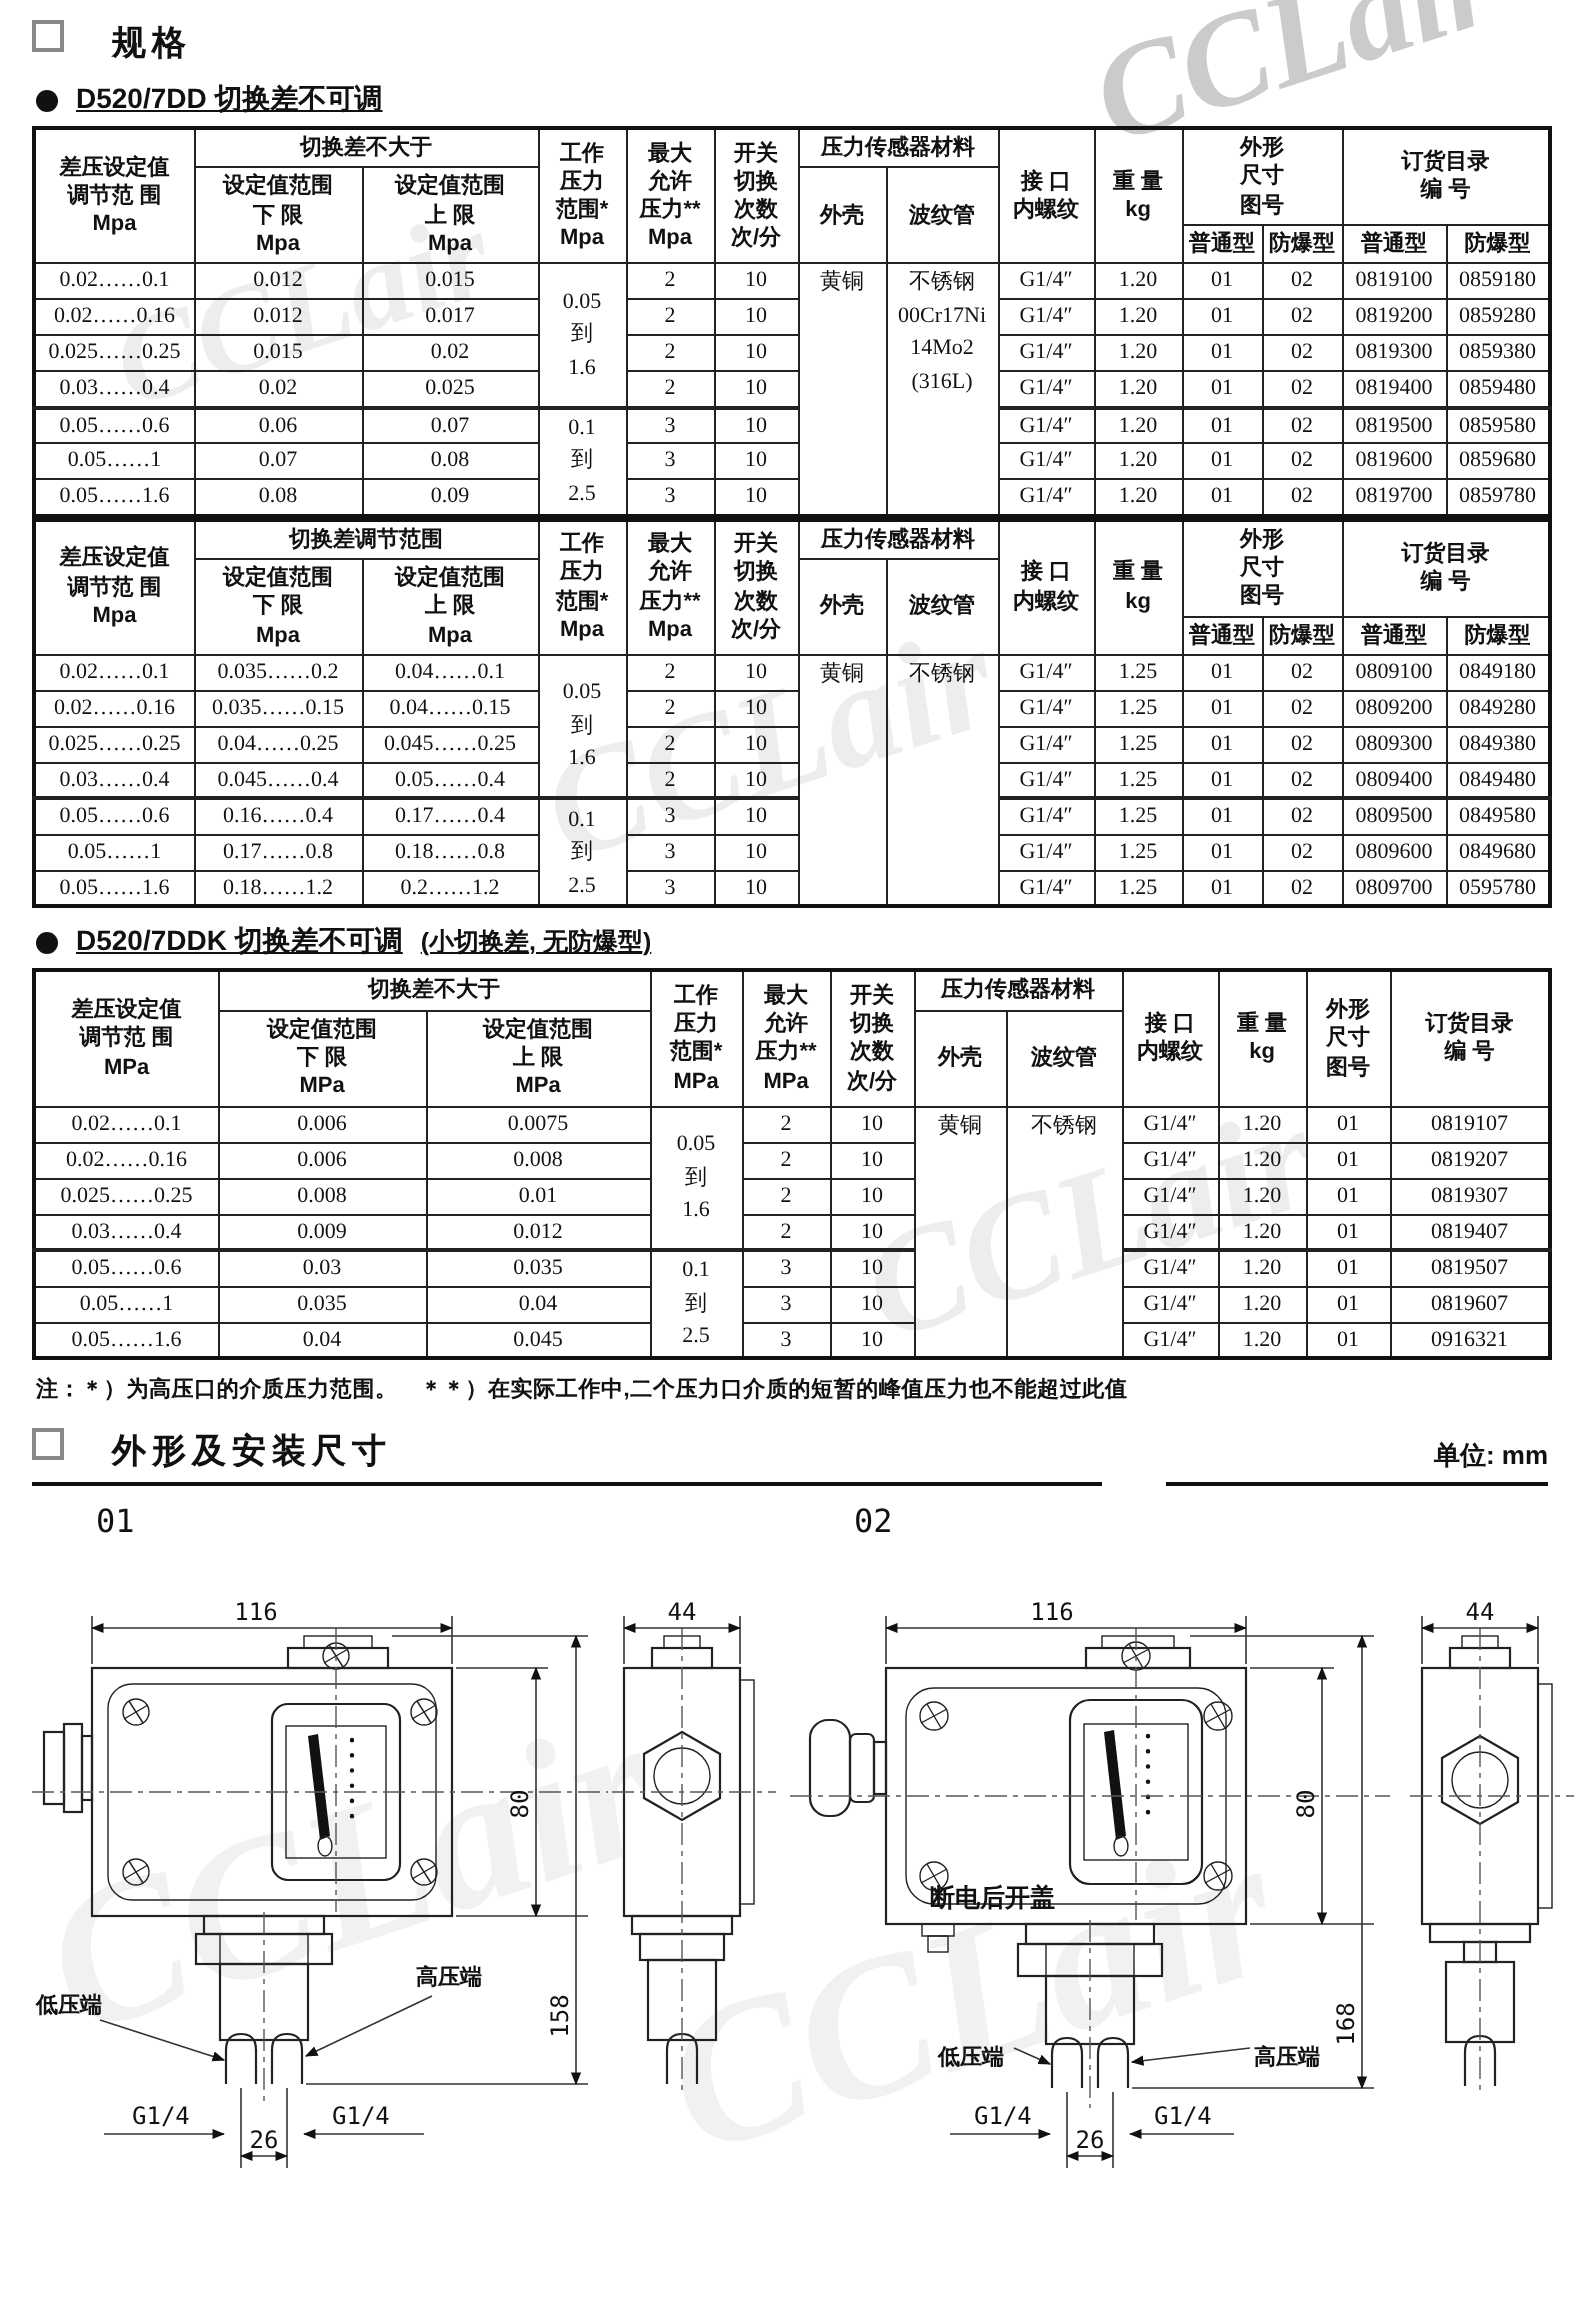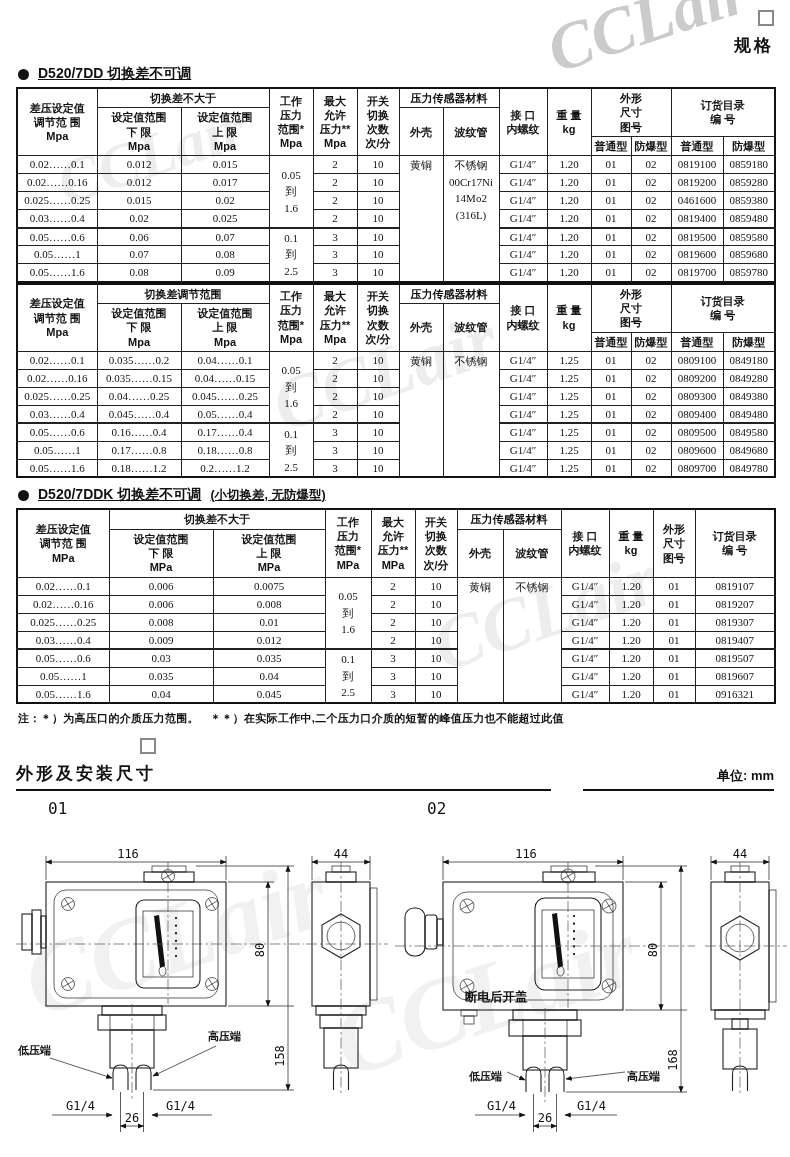--- a/index.html
+++ b/index.html
@@ -7,21 +7,21 @@
   .page {
     position: relative; width: 790px; height: 1157px; margin: 0 auto;
     background: #fff; color: #111; overflow: hidden;
     font-family: "Liberation Sans", sans-serif;
   }
   .content { position: relative; z-index: 1; padding: 8px 16px 0 16px; }
   
   .wm { position:absolute; z-index:0; font-family:"Liberation Serif",serif; font-style:italic;
         font-weight:bold; transform:rotate(-18deg); color:#555; pointer-events:none; }
   
-  .sec-head { display:flex; align-items:flex-end; gap:8px; margin:2px 0 4px;flex-direction:column; }
+  .sec-head { display:flex; align-items:flex-start; gap:24px; margin:2px 0 4px; }
   .sq { width:16px; height:16px; border:2px solid #888; flex:0 0 auto; }
   .sec-title { font-size:17px; font-weight:bold; letter-spacing:3px; }
   .t-title { display:flex; align-items:center; gap:9px; font-weight:bold; font-size:14px; margin:8px 0 4px 2px;text-decoration:underline; }
   .dot { width:11px; height:11px; border-radius:50%; background:#111; flex:0 0 auto; }
   .t-title .sub { font-size:12.5px; }
   
   table { border-collapse:collapse; table-layout:fixed; width:758px; border:2px solid #111; }
   th, td { border:1px solid #222; text-align:center; vertical-align:middle;
            white-space:pre-line; overflow:hidden; }
   th { font-size:11px; font-weight:bold; line-height:1.3; padding:2px 0; }
@@ -174,21 +174,21 @@
           <tr>
             <td>0.025……0.25</td>
             <td>0.015</td>
             <td>0.02</td>
             <td>2</td>
             <td>10</td>
             <td>G1/4″</td>
             <td>1.20</td>
             <td>01</td>
             <td>02</td>
-            <td>0461600</td>
+            <td>0819300</td>
             <td>0859380</td>
           </tr>
           <tr>
             <td>0.03……0.4</td>
             <td>0.02</td>
             <td>0.025</td>
             <td>2</td>
             <td>10</td>
             <td>G1/4″</td>
             <td>1.20</td>
@@ -396,21 +396,21 @@
             <td>0.05……1.6</td>
             <td>0.18……1.2</td>
             <td>0.2……1.2</td>
             <td>3</td>
             <td>10</td>
             <td>G1/4″</td>
             <td>1.25</td>
             <td>01</td>
             <td>02</td>
             <td>0809700</td>
-            <td>0849780</td>
+            <td>0595780</td>
           </tr>
         </tbody>
       </table>
 
     <div class="t-title">
       <span class="dot"></span>
       <span>D520/7DDK 切换差不可调</span>
       <span class="sub">(小切换差, 无防爆型)</span>
     </div>
     <table>

